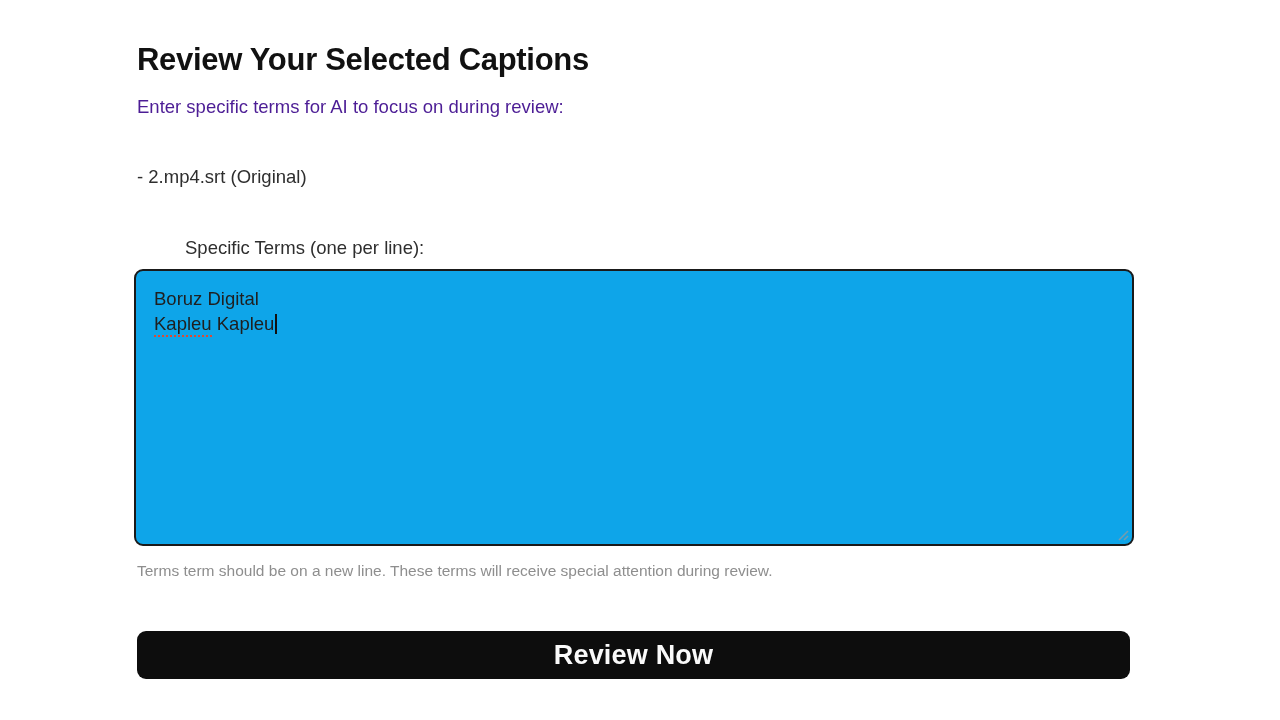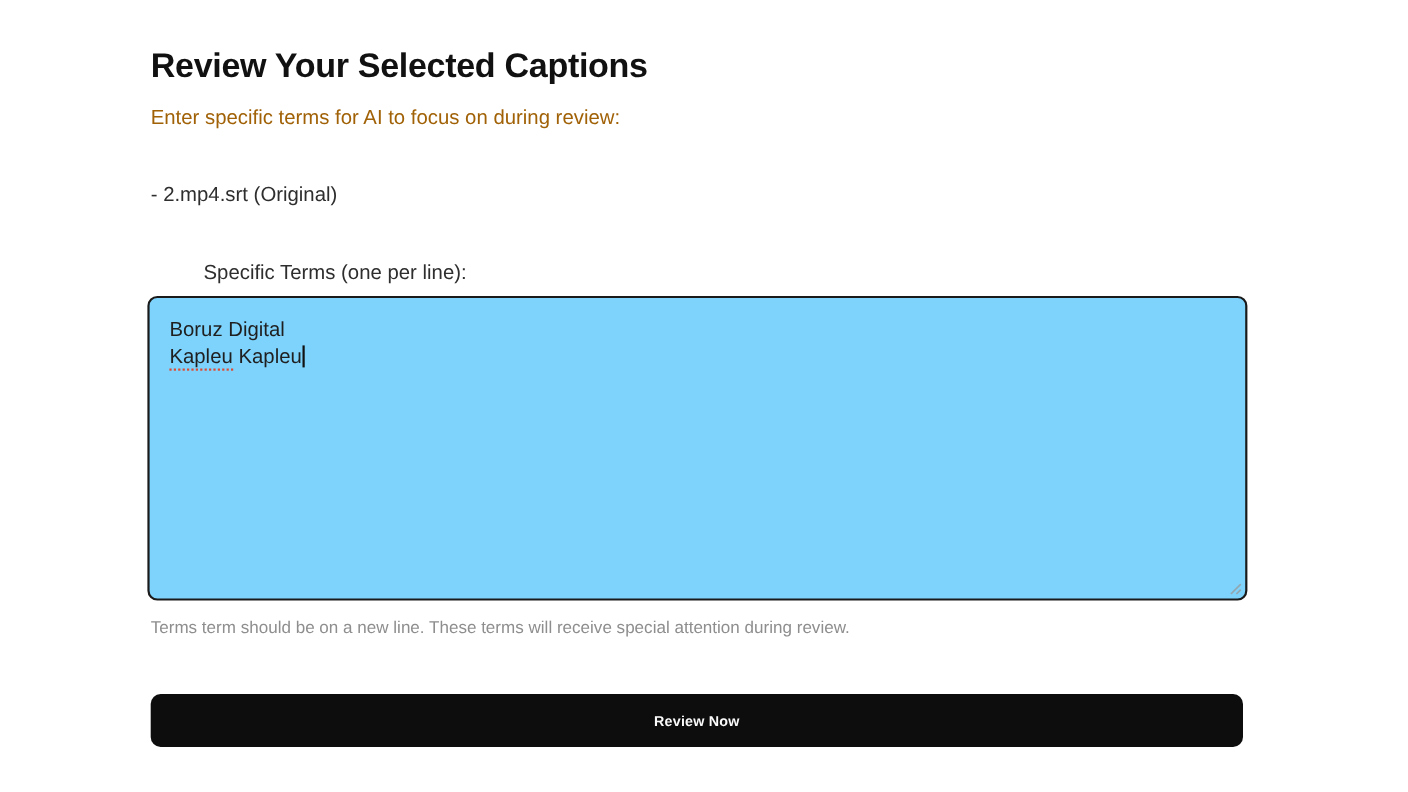--- a/index.html
+++ b/index.html
@@ -24,21 +24,21 @@
     font-weight: 700;
     letter-spacing: -0.3px;
     color: #111111;
   }
   .subtitle {
     position: absolute;
     left: 137px;
     top: 95px;
     font-size: 18.5px;
     line-height: 24px;
-    color: #a16207;
+    color: #4c1d95;
   }
   .file-line {
     position: absolute;
     left: 137px;
     top: 165px;
     font-size: 18.5px;
     line-height: 24px;
     color: #2e2e2e;
   }
   .terms-label {
@@ -51,21 +51,21 @@
     margin-left: 48px;
   }
   .terms-textarea {
     position: absolute;
     left: 134px;
     top: 269px;
     width: 1000px;
     height: 277px;
     border: 2px solid #1a1a1a;
     border-radius: 9px;
-    background: #7dd3fc;
+    background: #0ea5e9;
     padding: 15px 18px;
     font-size: 18.5px;
     line-height: 25px;
     color: #1f1f1f;
     cursor: text;
   }
   .terms-line { white-space: pre; }
   .misspelled {
     border-bottom: 2px dotted #df4a32;
     padding-bottom: 1px;
@@ -99,21 +99,21 @@
     position: absolute;
     left: 137px;
     top: 631px;
     width: 993px;
     height: 48px;
     background: #0d0d0d;
     color: #fafafa;
     border: none;
     border-radius: 9px;
     font-family: "Liberation Sans", "DejaVu Sans", sans-serif;
-    font-size: 13px;
+    font-size: 27px;
     font-weight: 600;
     letter-spacing: 0.2px;
     cursor: pointer;
     display: flex;
     align-items: center;
     justify-content: center;
   }
 </style>
 </head>
 <body>

